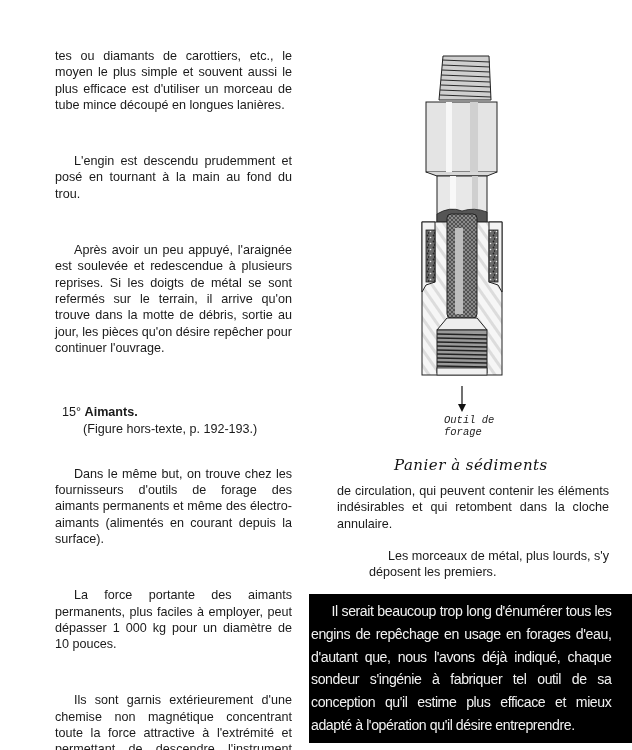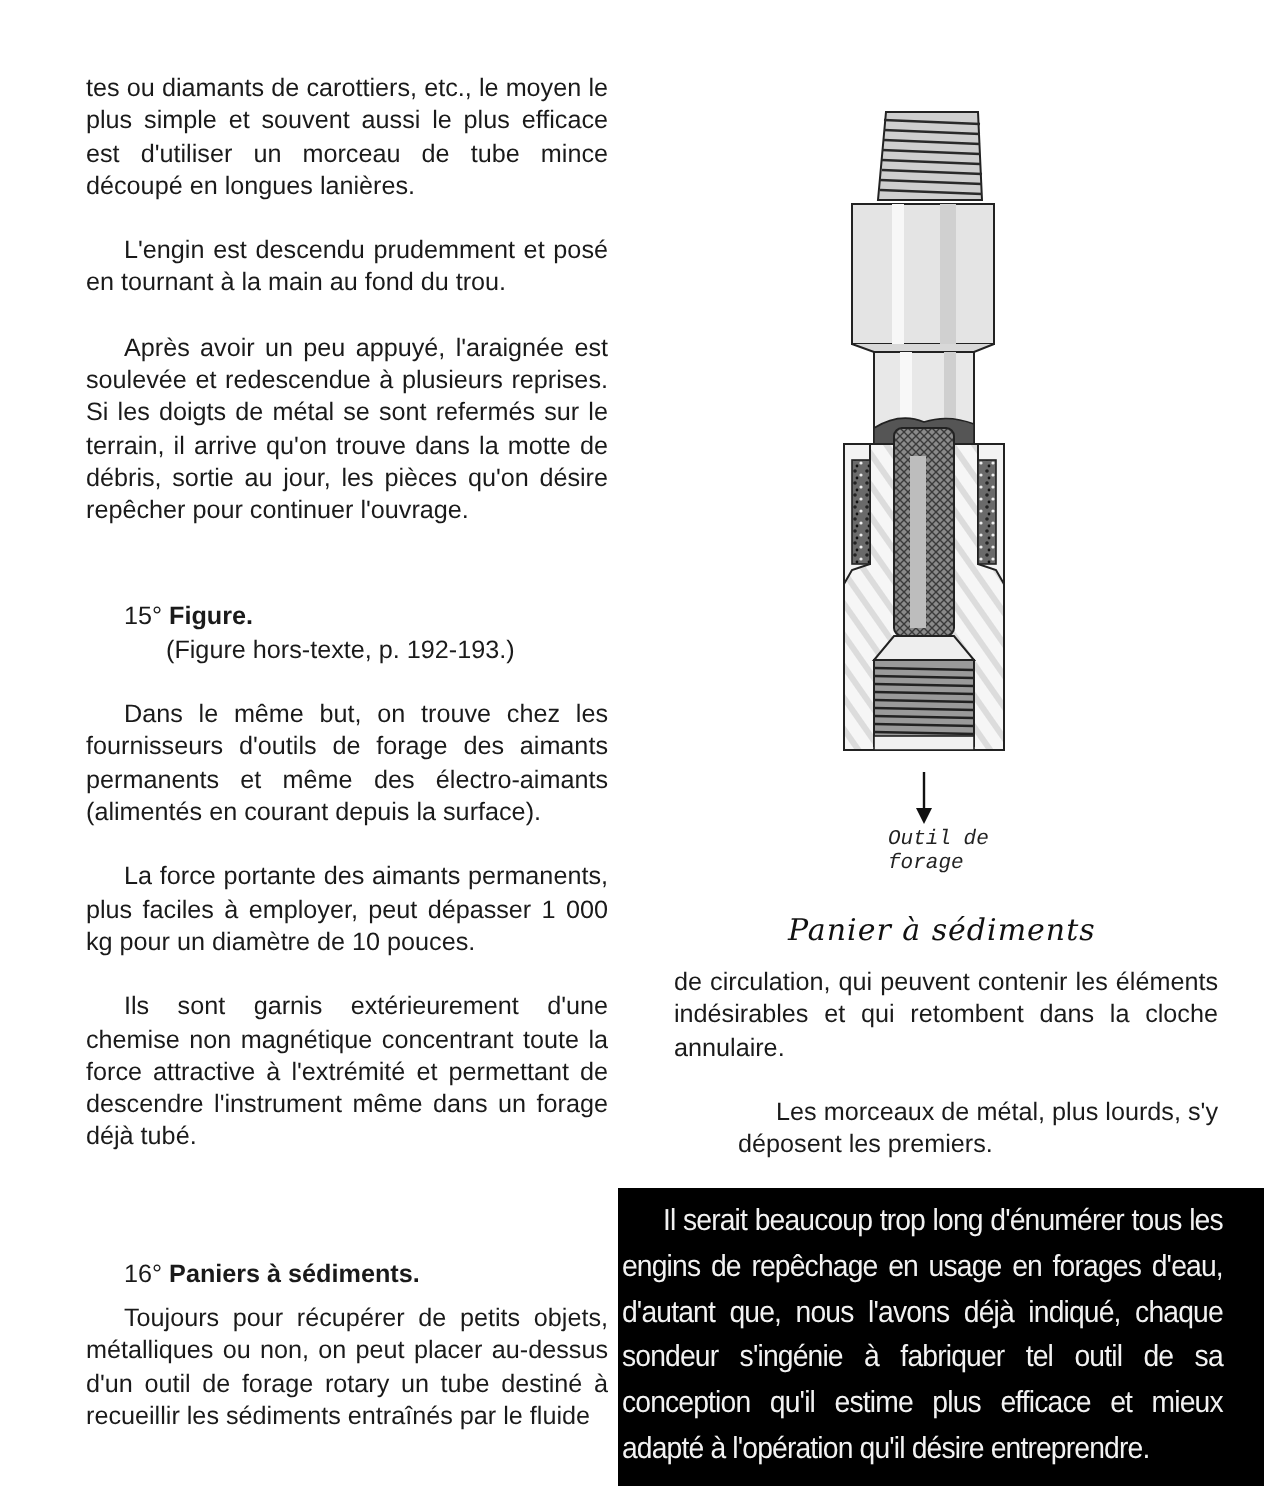--- a/index.html
+++ b/index.html
@@ -5,21 +5,21 @@
   html, body { margin: 0; padding: 0; }
   body {
     width: 632px; height: 750px; position: relative; overflow: hidden;
     background: #ffffff; color: #1a1a1a;
     font-family: "Liberation Sans", sans-serif;
   }
   .col-left {
     position: absolute; left: 43px; top: 36px; width: 261px;
     font-size: 12.6px; line-height: 16.3px; text-align: justify;
   }
-  .col-left p { margin: 0; text-indent: 19px; }
+  .col-left p { margin: 12px; text-indent: 19px; }
   .col-left p.noindent { text-indent: 0; }
   .gap-s { height: 16px; }
   .gap-l { height: 36px; }
   .heading { margin: 0; padding-left: 19px; font-size: 12.6px; }
   .heading .num { font-weight: normal; }
   .heading .title { font-weight: bold; }
   .subref { padding-left: 40px; margin: 0; margin-top: 1px; }
 
   .drawing { position: absolute; left: 360px; top: 40px; width: 200px; height: 410px; }
   .fig-label {
@@ -55,21 +55,21 @@
 
 <div class="col-left">
   <p class="noindent">tes ou diamants de carottiers, etc., le moyen le plus simple et souvent aussi le plus efficace est d'utiliser un morceau de tube mince découpé en longues lanières.</p>
   <div class="gap-s"></div>
   <p>L'engin est descendu prudemment et posé en tournant à la main au fond du trou.</p>
   <div class="gap-s"></div>
   <p>Après avoir un peu appuyé, l'araignée est soulevée et redescendue à plusieurs reprises. Si les doigts de métal se sont refermés sur le terrain, il arrive qu'on trouve dans la motte de débris, sortie au jour, les pièces qu'on désire repêcher pour continuer l'ouvrage.</p>
   <div class="gap-l"></div>
   <div class="heading">
     <span class="num">15°</span>
-    <span class="title">Figure.</span>
+    <span class="title">Aimants.</span>
   </div>
   <div class="subref">(Figure hors-texte, p. 192-193.)</div>
   <div class="gap-s"></div>
   <p>Dans le même but, on trouve chez les fournisseurs d'outils de forage des aimants permanents et même des électro-aimants (alimentés en courant depuis la surface).</p>
   <div class="gap-s"></div>
   <p>La force portante des aimants permanents, plus faciles à employer, peut dépasser 1 000 kg pour un diamètre de 10 pouces.</p>
   <div class="gap-s"></div>
   <p>Ils sont garnis extérieurement d'une chemise non magnétique concentrant toute la force attractive à l'extrémité et permettant de descendre l'instrument même dans un forage déjà tubé.</p>
   <div class="gap-s"></div>
   <div class="gap-l"></div>

